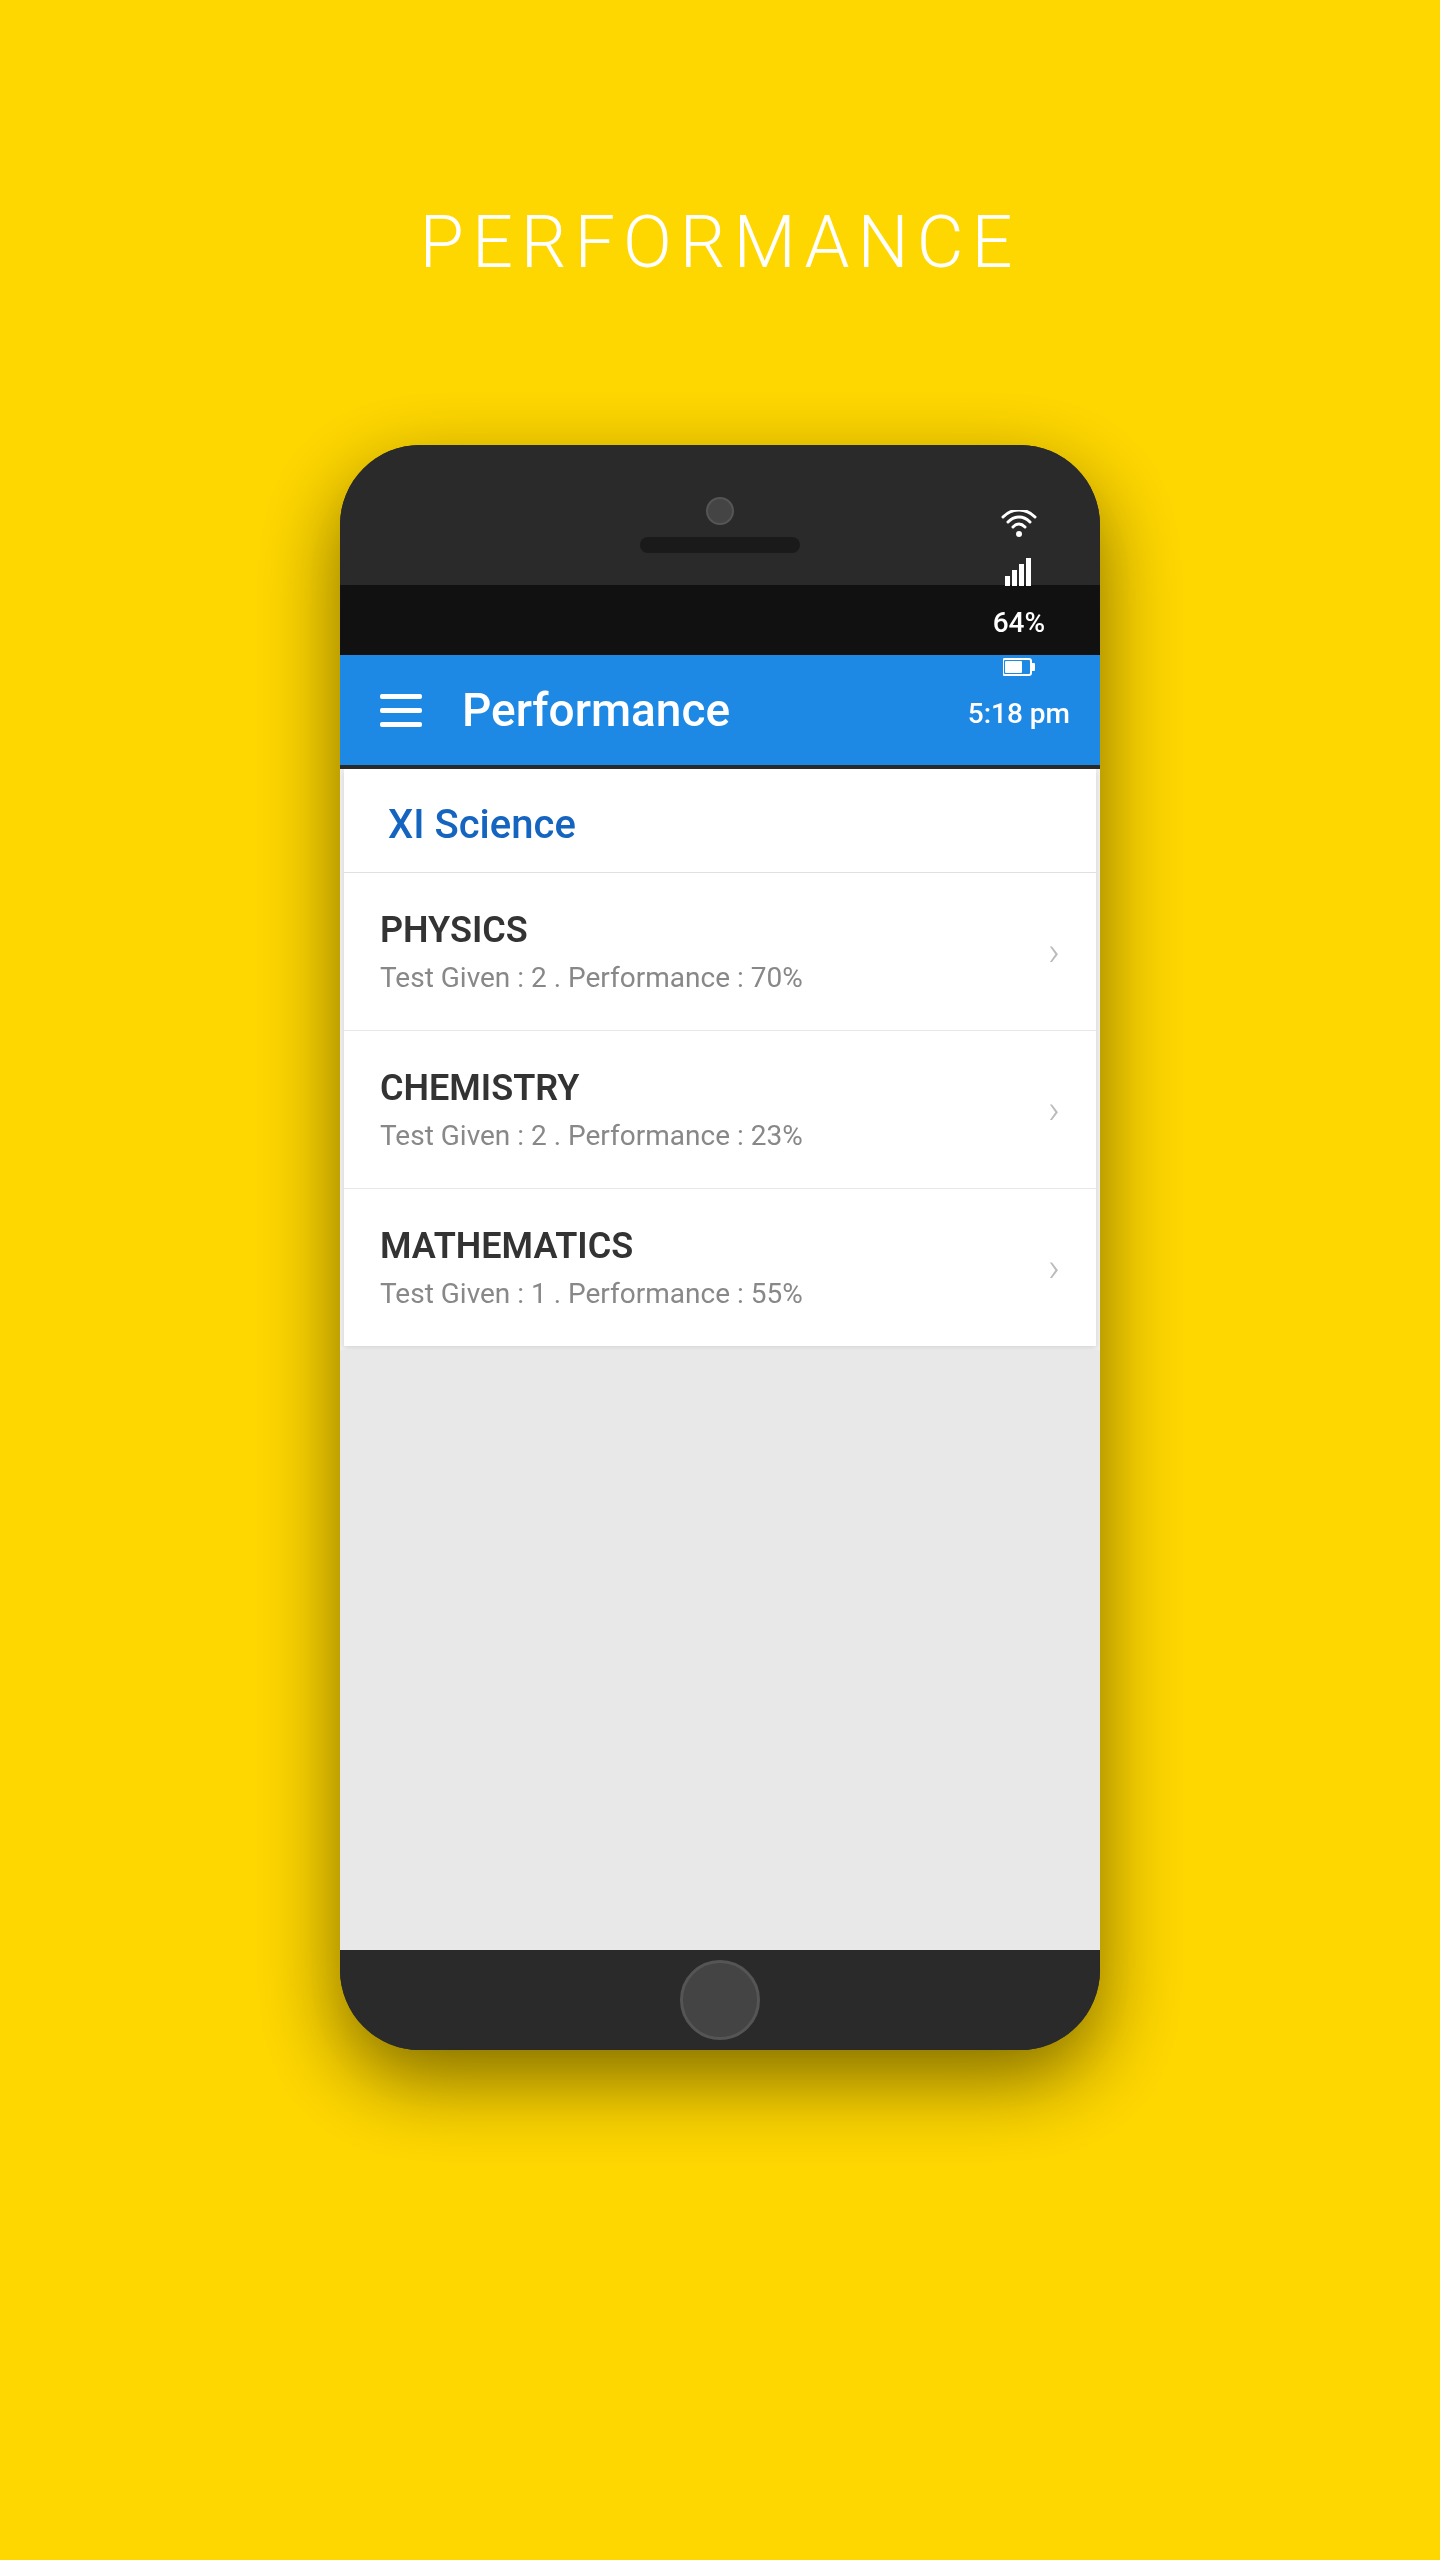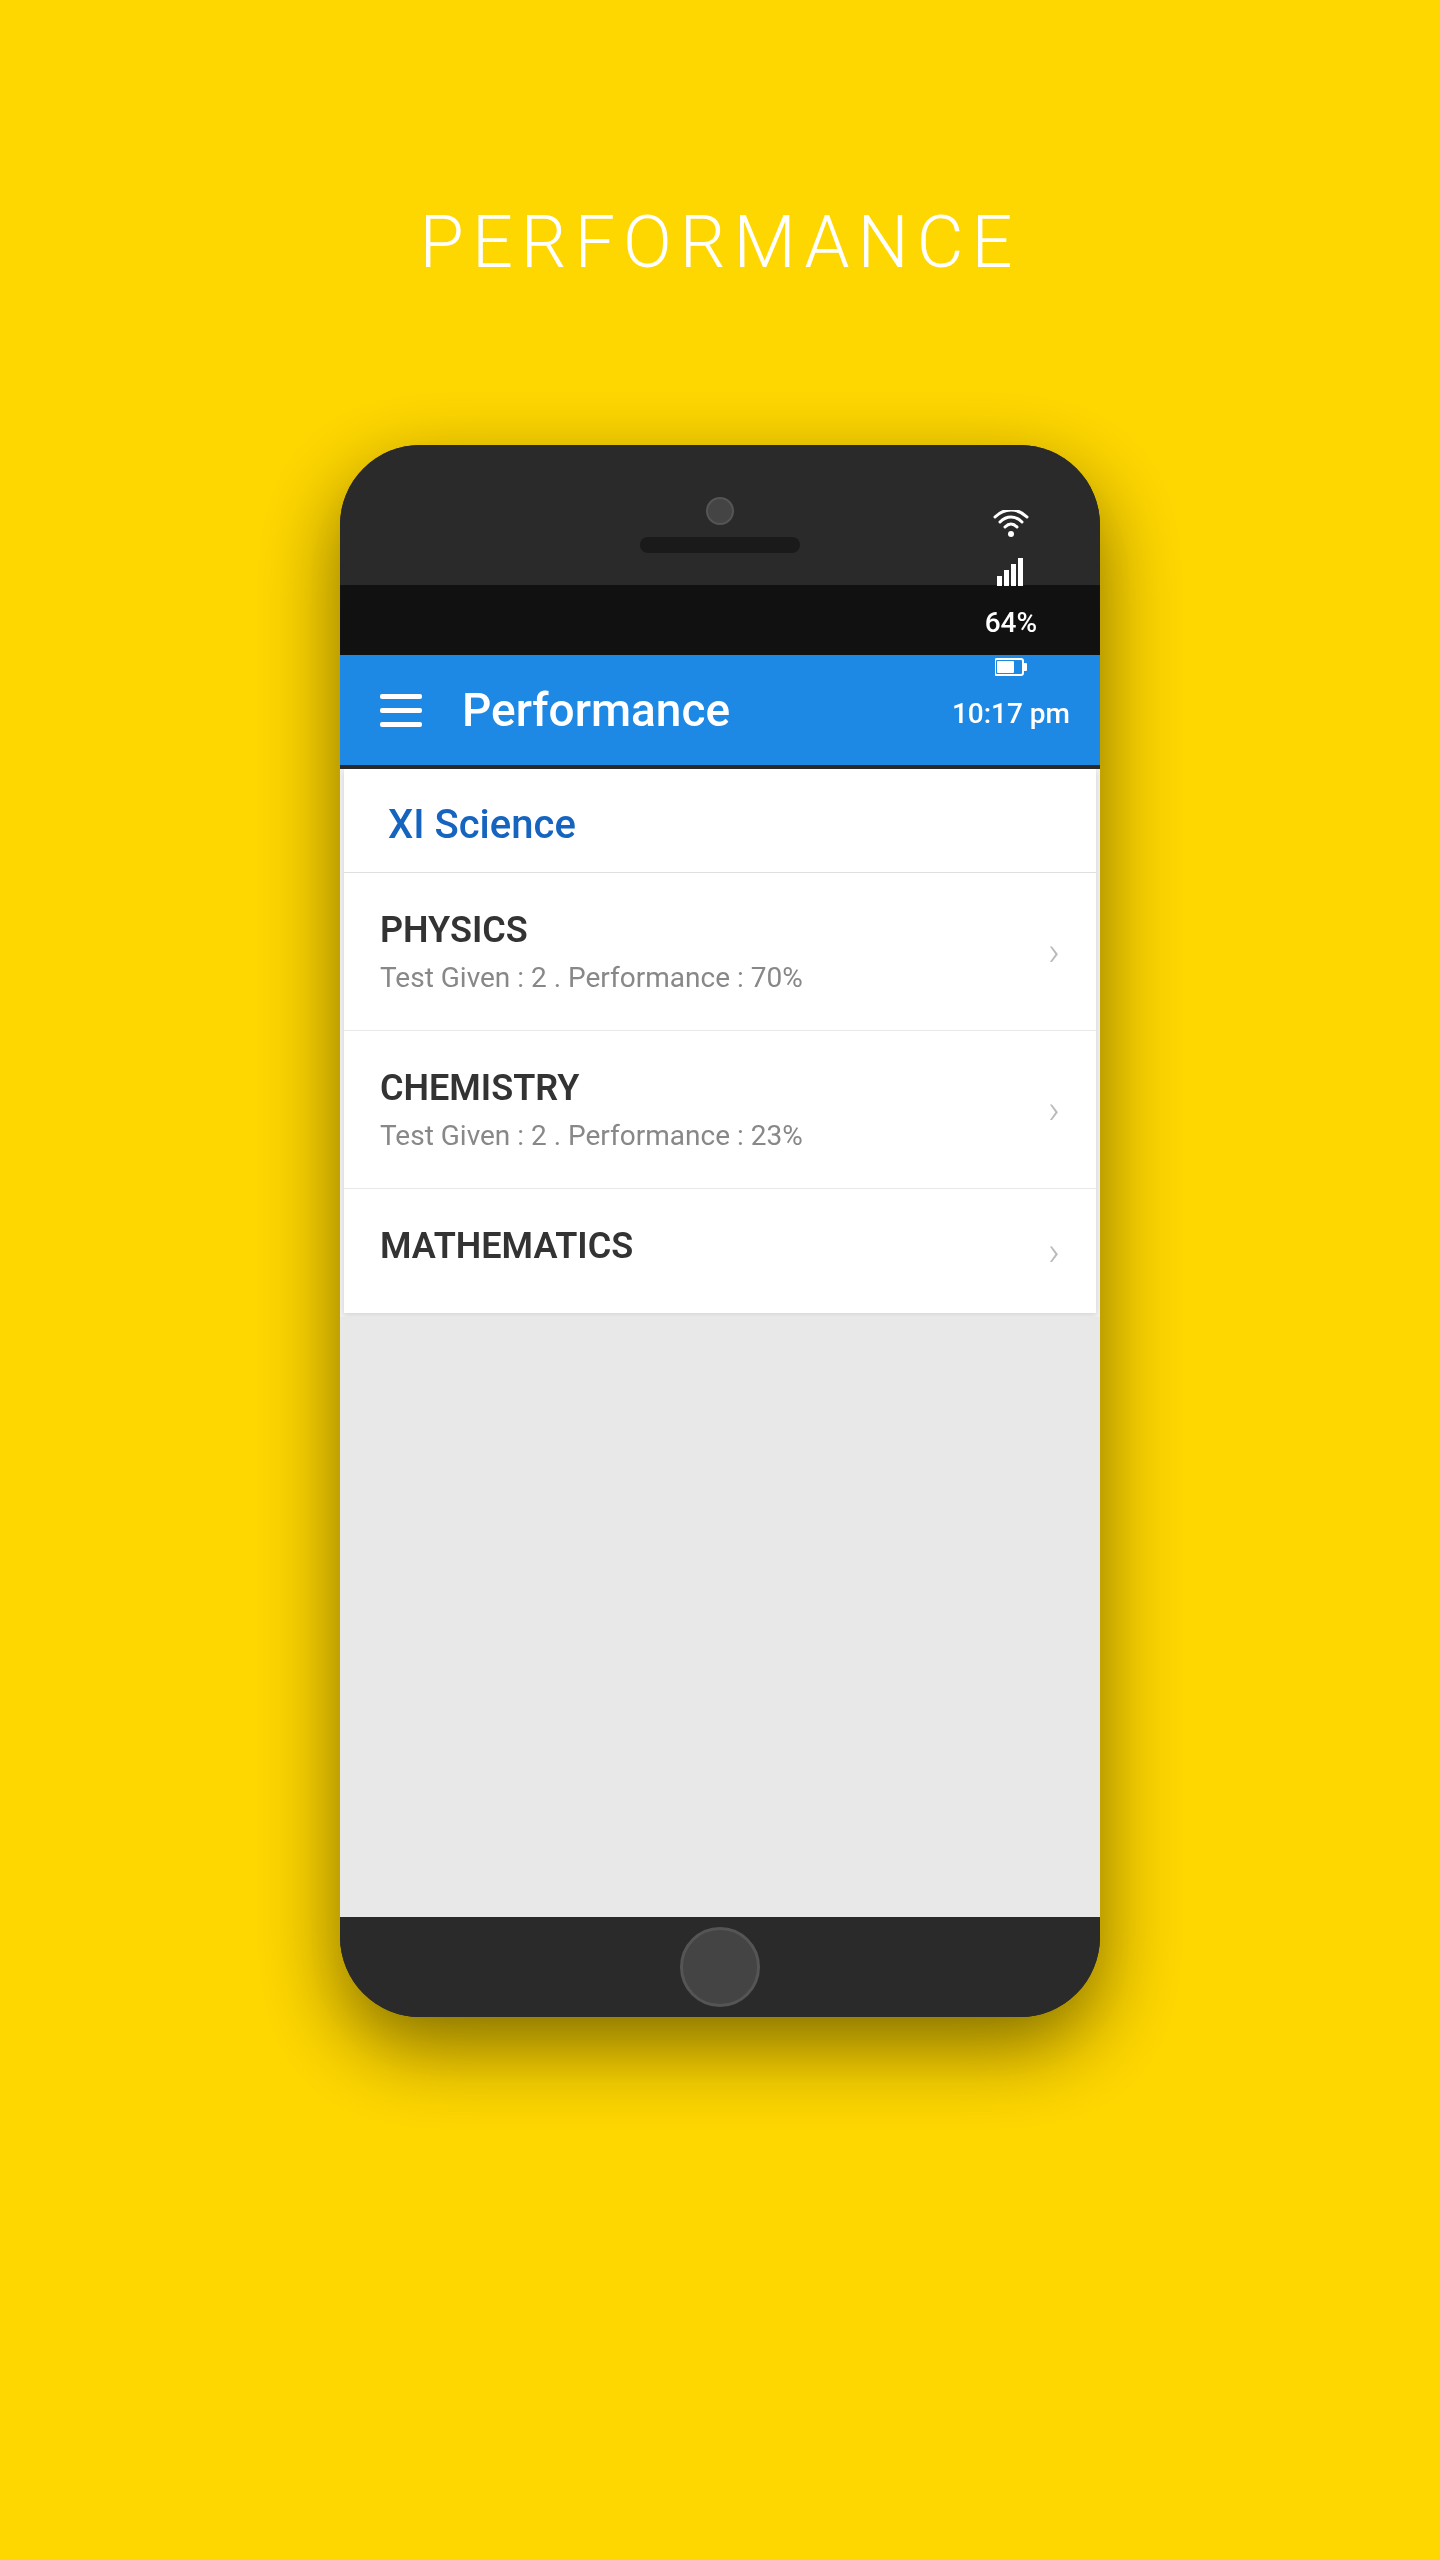--- a/index.html
+++ b/index.html
@@ -239,21 +239,21 @@
       </span>
       <span class="status-text">64%</span>
 
       <span>
         <svg width="32" height="20" viewBox="0 0 32 20" fill="white">
           <rect x="0" y="2" width="28" height="16" rx="2" stroke="white" stroke-width="2" fill="none"></rect>
           <rect x="28" y="6" width="4" height="8" rx="1" fill="white"></rect>
           <rect x="2" y="4" width="17" height="12" rx="1" fill="white"></rect>
         </svg>
       </span>
-      <span class="status-text">10:17 pm</span>
+      <span class="status-text">5:18 pm</span>
     </div>
   </div>
 
   <div class="app-header">
     <div class="hamburger-icon">
       <span></span>
       <span></span>
       <span></span>
     </div>
     <span class="app-header-title">Performance</span>
@@ -278,20 +278,21 @@
         <div class="subject-info">
           <div class="subject-name">CHEMISTRY</div>
           <div class="subject-stats">Test Given : 2 . Performance : 23%</div>
         </div>
         <span class="chevron-right">›</span>
       </div>
 
       <div class="subject-item">
         <div class="subject-info">
           <div class="subject-name">MATHEMATICS</div>
+          <div class="subject-stats">Test Given : 1 . Performance : 55%</div>
         </div>
         <span class="chevron-right">›</span>
       </div>
 
     </div>
 
     <div class="bottom-area"></div>
   </div>
 
   <div class="phone-bottom-bar">

